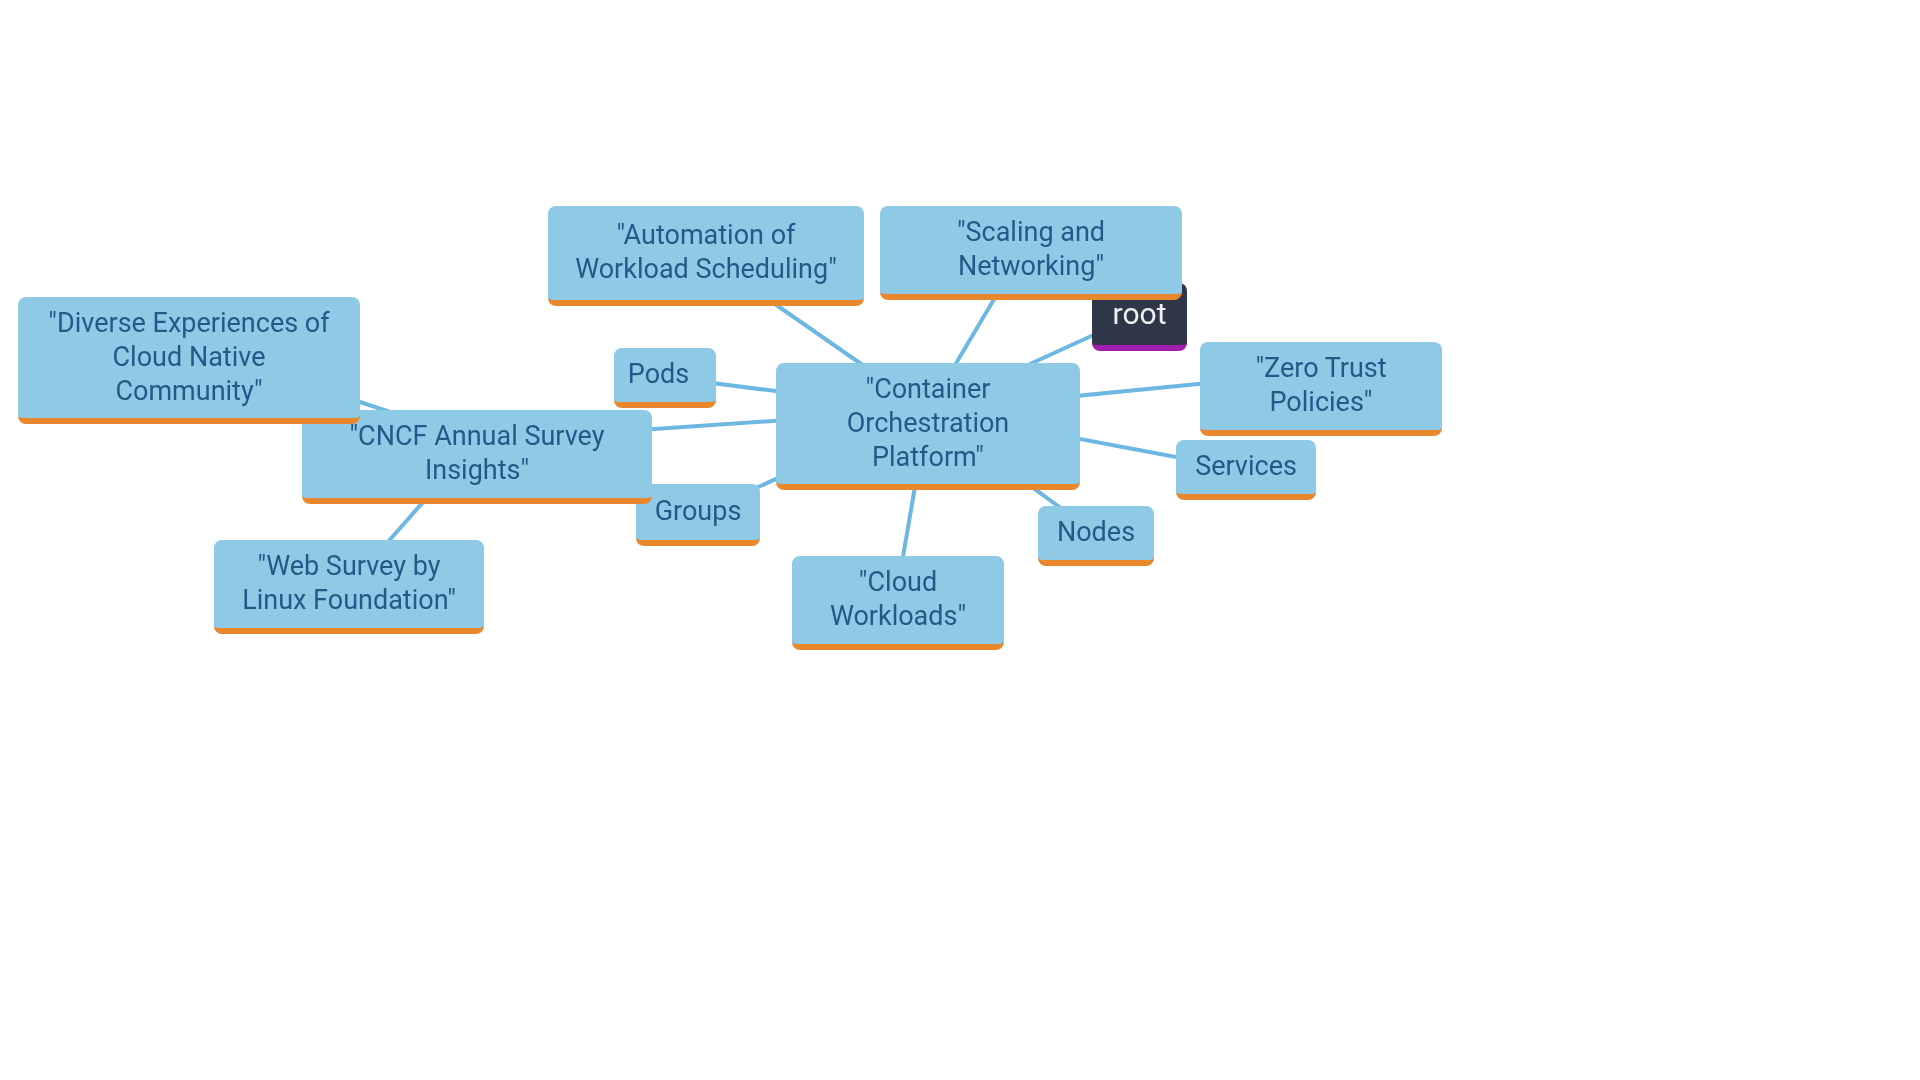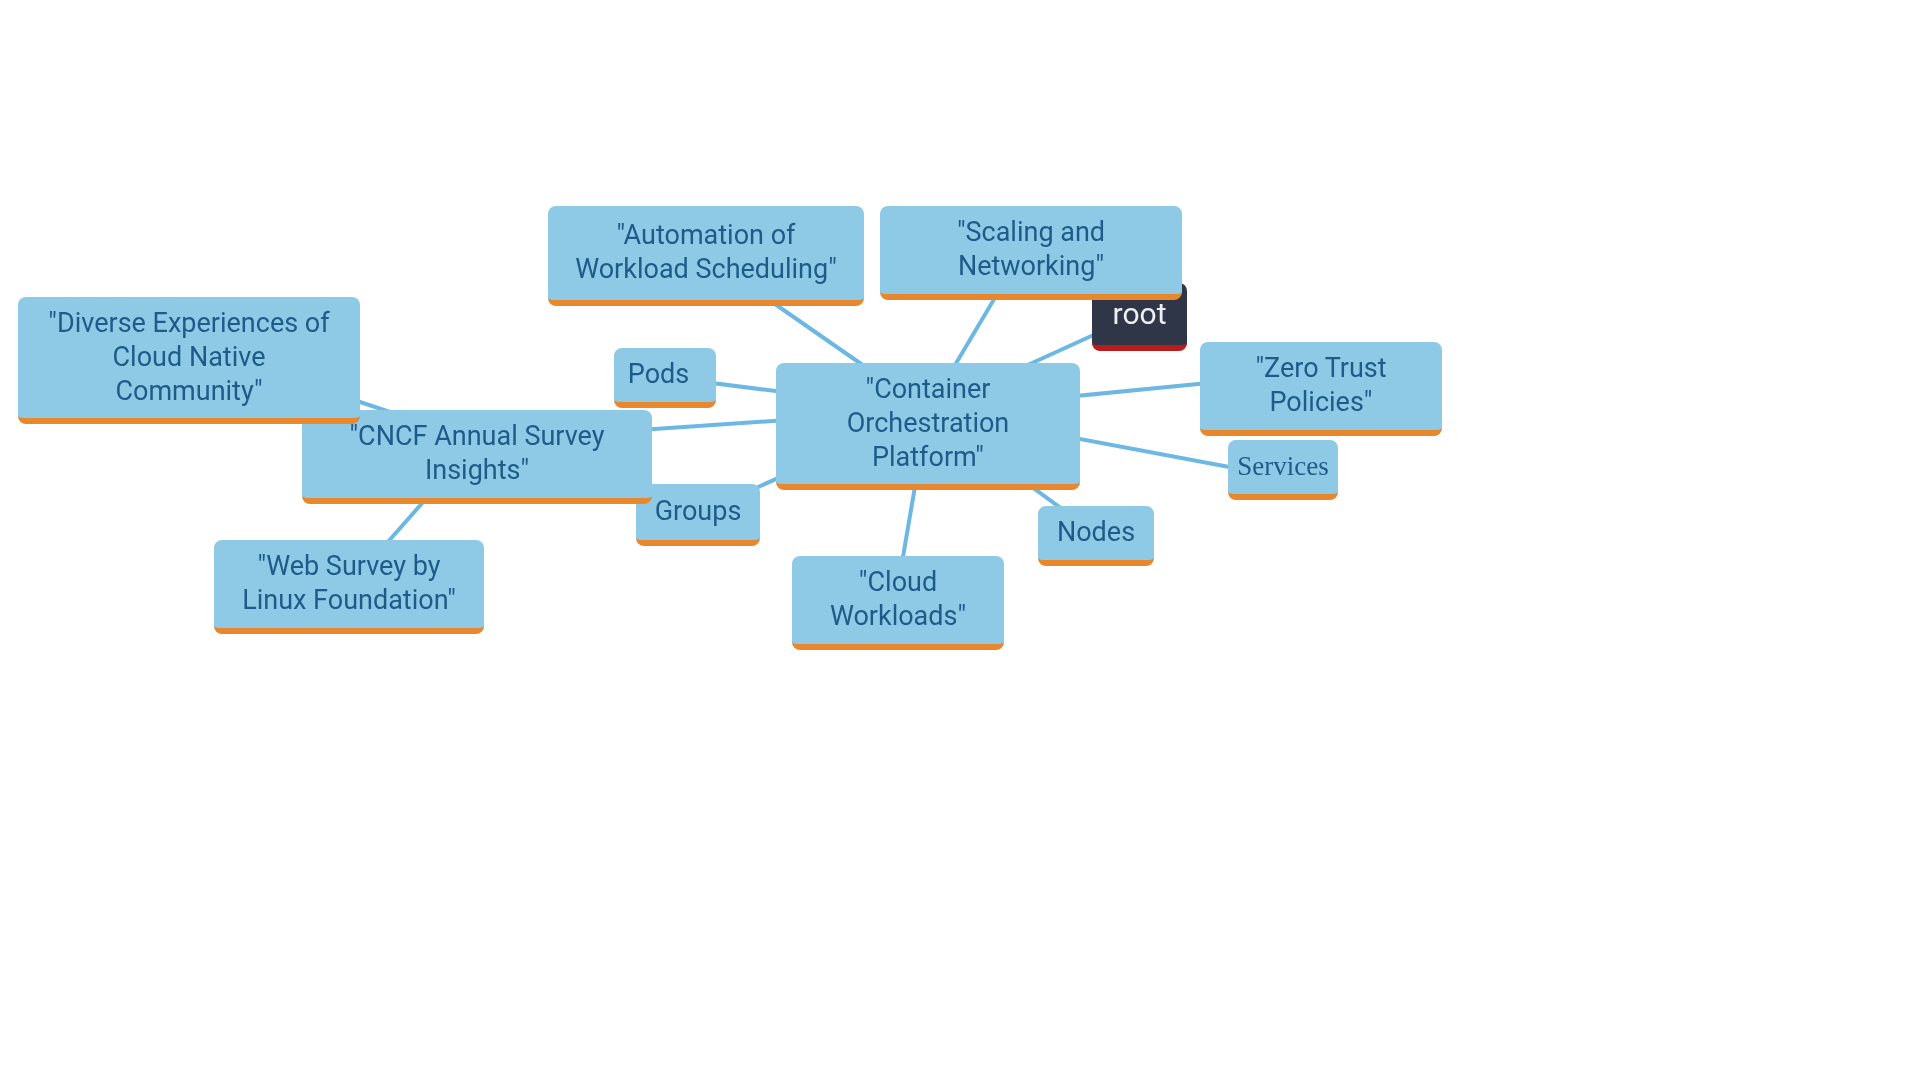--- a/index.html
+++ b/index.html
@@ -6,21 +6,21 @@
     font-family:-apple-system,BlinkMacSystemFont,"Segoe UI",Roboto,Helvetica,Arial,sans-serif;
     overflow:hidden;}
   .canvas{position:relative;width:1920px;height:1080px;}
   svg.edges{position:absolute;left:0;top:0;width:1920px;height:1080px;pointer-events:none;}
   svg.edges line{stroke:#6DB8E3;stroke-width:4;}
   .node{position:absolute;box-sizing:border-box;border-radius:8px;
     display:flex;align-items:center;justify-content:center;text-align:center;
     padding:10px 24px;font-size:27px;line-height:1.25;
     background:#8ECAE6;color:#1E5B88;border-bottom:6px solid #E8872B;
     cursor:pointer;user-select:none;}
-  .node.root{background:#2E3648;color:#EDEFF3;border-bottom:6px solid #b91c1c;
+  .node.root{background:#2E3648;color:#EDEFF3;border-bottom:6px solid #a21caf;
     font-size:30px;padding:12px 22px;}
 </style>
 </head>
 <body>
 <div class="canvas">
 
 <svg class="edges">
       <line x1="1139.5" y1="314" x2="928" y2="410.5"></line>
       <line x1="928" y1="410.5" x2="706" y2="256"></line>
       <line x1="928" y1="410.5" x2="1031" y2="237"></line>
@@ -38,21 +38,21 @@
 <div class="node root" style="left: 1092px; top: 283px; width: 95px; min-height: 62px;">root</div>
 
 <div class="node" style="left: 776px; top: 363px; width: 304px; min-height: 95px;">"Container Orchestration Platform"</div>
 
 <div class="node" style="left: 548px; top: 206px; width: 316px; min-height: 100px;">"Automation of Workload Scheduling"</div>
 
 <div class="node" style="left: 880px; top: 206px; width: 302px; min-height: 62px;">"Scaling and Networking"</div>
 
 <div class="node" style="left: 1200px; top: 342px; width: 242px; min-height: 60px;">"Zero Trust Policies"</div>
 
-<div class="node" style="left: 1228px; top: 440px; width: 110px; min-height: 58px; font-family: Liberation Serif, serif;">Services</div>
+<div class="node" style="left: 1176px; top: 440px; width: 140px; min-height: 58px;">Services</div>
 
 <div class="node" style="left: 1038px; top: 506px; width: 116px; min-height: 56px;">Nodes</div>
 
 <div class="node" style="left: 792px; top: 556px; width: 212px; min-height: 60px;">"Cloud Workloads"</div>
 
 <div class="node" style="left: 636px; top: 484px; width: 124px; min-height: 62px;">Groups</div>
 
 <div class="node" style="left: 614px; top: 348px; width: 102px; min-height: 58px; padding-left: 11px;">Pods</div>
 
 <div class="node" style="left: 302px; top: 410px; width: 350px; min-height: 62px;">"CNCF Annual Survey Insights"</div>

